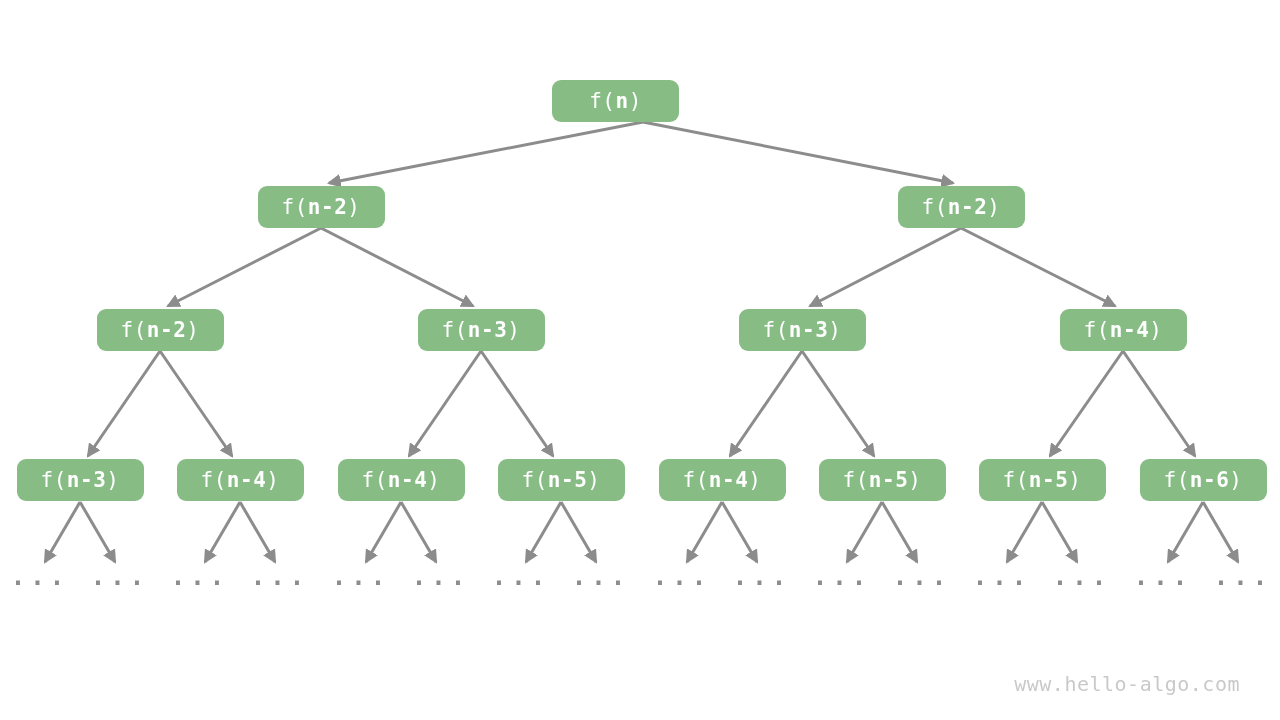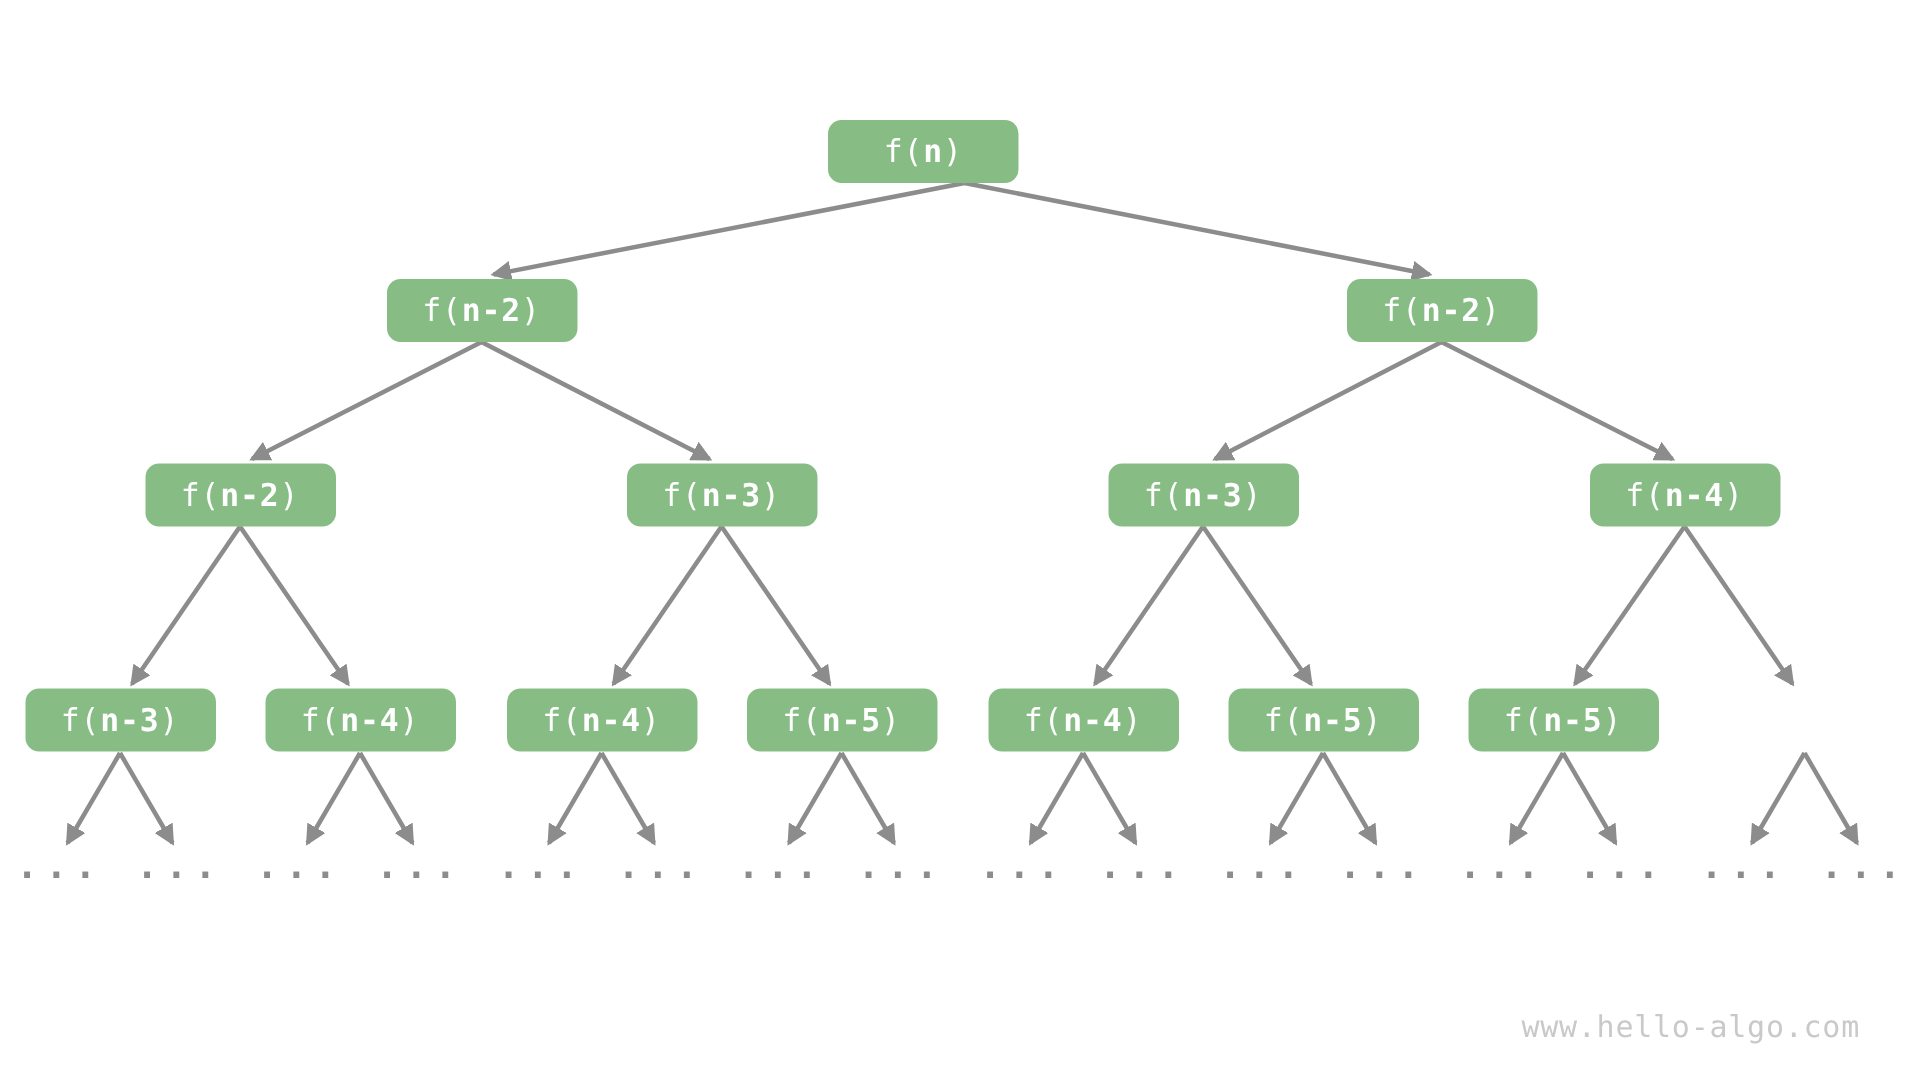--- a/index.html
+++ b/index.html
@@ -144,20 +144,23 @@
     </div>
     <div class="node" style="left: 658.5px; top: 459px;">
       <span class="lt"><span>f(</span><b>n-4</b><span>)</span></span>
     </div>
     <div class="node" style="left: 818.5px; top: 459px;">
       <span class="lt"><span>f(</span><b>n-5</b><span>)</span></span>
     </div>
     <div class="node" style="left: 978.5px; top: 459px;">
       <span class="lt"><span>f(</span><b>n-5</b><span>)</span></span>
     </div>
+    <div class="node" style="left: 1139.5px; top: 459px;">
+      <span class="lt"><span>f(</span><b>n-6</b><span>)</span></span>
+    </div>
     <div class="ellipsis" style="left: 8px; top: 565px;">...</div>
     <div class="ellipsis" style="left: 88px; top: 565px;">...</div>
     <div class="ellipsis" style="left: 168px; top: 565px;">...</div>
     <div class="ellipsis" style="left: 248px; top: 565px;">...</div>
     <div class="ellipsis" style="left: 329px; top: 565px;">...</div>
     <div class="ellipsis" style="left: 409px; top: 565px;">...</div>
     <div class="ellipsis" style="left: 489px; top: 565px;">...</div>
     <div class="ellipsis" style="left: 569px; top: 565px;">...</div>
     <div class="ellipsis" style="left: 650px; top: 565px;">...</div>
     <div class="ellipsis" style="left: 730px; top: 565px;">...</div>

